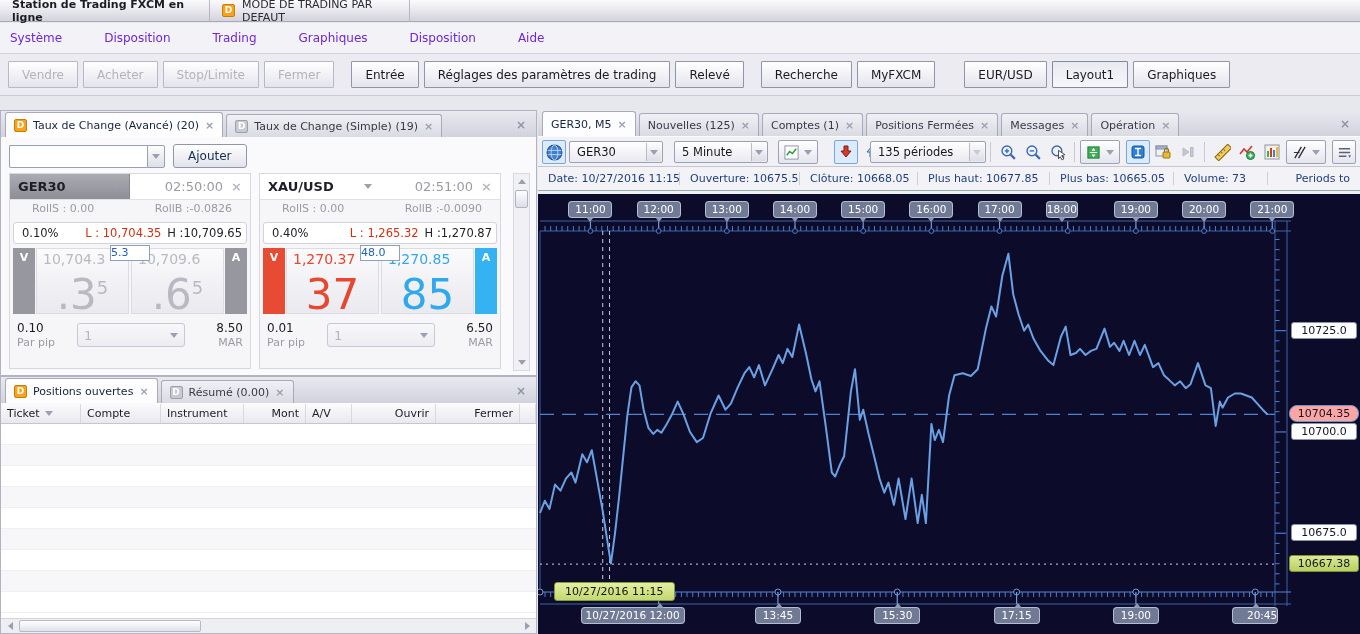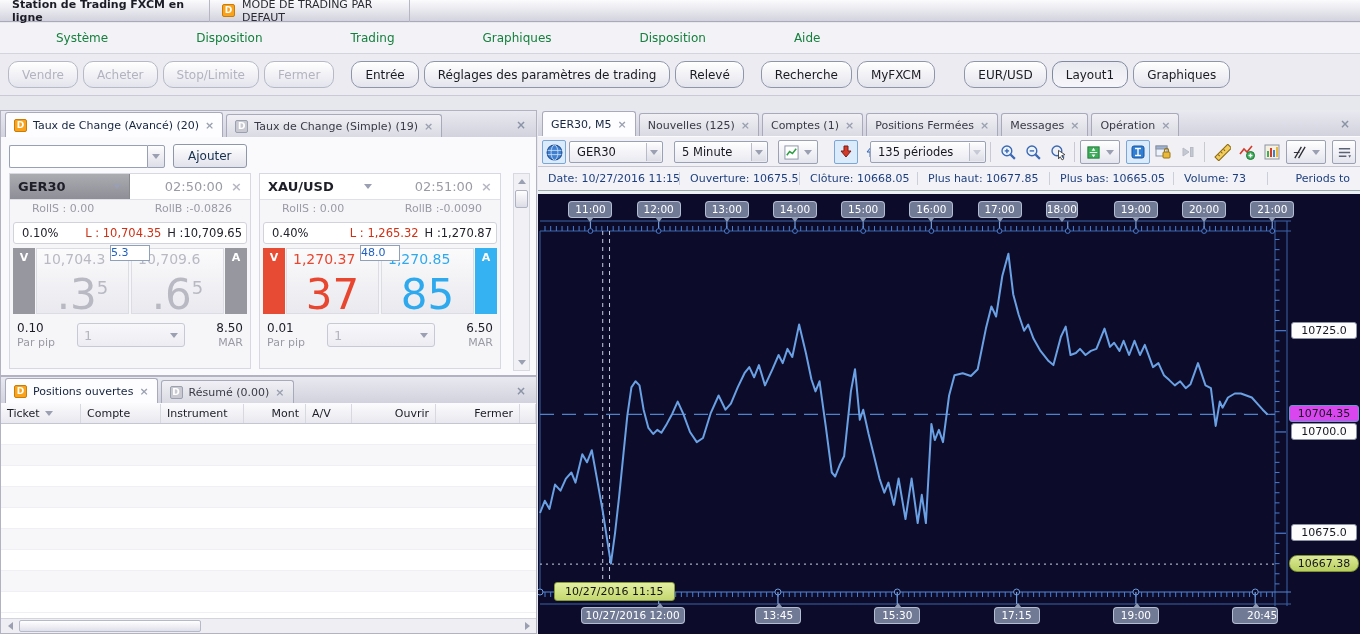--- a/index.html
+++ b/index.html
@@ -14,26 +14,26 @@
     border-right:1px solid #b6b6c4; color:#2a2a33; }
   .titlebar .sect.first { width:210px; font-weight:bold; color:#1c1c26; }
   .dicon { width:13px; height:13px; background:#f9a21a; border:1px solid #c97c08; border-radius:2px;
     color:#fff; font:bold 9px/11px "DejaVu Sans",sans-serif; text-align:center; flex:0 0 auto; }
   .dicon.gray { background:#c9c9d2; border-color:#9aa0ae; }
   .titlebar .dicon { margin-right:7px; }
 
   
   .menubar { position:absolute; left:0; top:23px; width:1360px; height:31px; background:#f2f2f7;
     border-bottom:1px solid #d4d4de; display:flex; align-items:center; }
-  .menu-item { padding:0 10px; margin-right:22px; font-size:12px; color:#15803d; cursor:default;margin-left:46px; }
+  .menu-item { padding:0 10px; margin-right:22px; font-size:12px; color:#6d28d9; cursor:default; }
 
   
   .maintoolbar { position:absolute; left:0; top:54px; width:1360px; height:42px; background:#ebebf1;
     border-bottom:1px solid #cacad6; display:flex; align-items:center; padding-left:8px; }
-  .tbtn { height:27px; padding:0 13px; margin-right:5px; border:1px solid #8e97aa; border-radius:10px;
+  .tbtn { height:27px; padding:0 13px; margin-right:5px; border:1px solid #8e97aa; border-radius:1px;
     background:linear-gradient(#ffffff,#e4e4ed); font-size:12px; color:#1a1a22;
     display:flex; align-items:center; white-space:nowrap; }
   .tbtn.disabled { color:#b3b3c0; border-color:#b4bac6; }
   .tbtn.teal { color:#1d5a70; }
   .tbtn.pressed { background:linear-gradient(#e9e9f1,#f6f6fa); border-color:#7f8aa0; }
   .tspacer { width:12px; }
 
   
   .panel { position:absolute; background:#fafafc; border:1px solid #b2b2c2; }
   .tabbar { height:27px; background:linear-gradient(#e9e9f0,#d2d2de); display:flex; align-items:flex-end;
@@ -146,22 +146,22 @@
   #chart-area svg { position:absolute; left:0; top:0; }
   .tbadge,.bbadge { position:absolute; height:17px; background:rgba(128,138,164,0.88);
     border:1px solid rgba(186,196,218,0.9); border-radius:4px; color:#fff; font-size:10.5px;
     text-align:center; line-height:15px; white-space:nowrap; }
   .ptr-dn { position:absolute; bottom:-5px; width:0; height:0; margin-left:-4px;
     border-left:4px solid transparent; border-right:4px solid transparent; border-top:5px solid rgba(150,160,184,0.95); }
   .ptr-up { position:absolute; top:-5px; width:0; height:0; margin-left:-4px;
     border-left:4px solid transparent; border-right:4px solid transparent; border-bottom:5px solid rgba(150,160,184,0.95); }
   .plabel { position:absolute; left:753px; width:66px; height:17px; background:#fdfdfe; border:1px solid #8c93a4;
     border-radius:3px; color:#16161f; font-size:11px; text-align:center; line-height:15px; }
-  .plabel.current { background:#d946ef; border-color:#6a97cc; }
-  .plabel.low { background:linear-gradient(#dcea96,#b9cf60); border-color:#7f9134;border-radius:8px; }
+  .plabel.current { background:#fca5a5; border-color:#6a97cc;border-radius:8px; }
+  .plabel.low { background:linear-gradient(#dcea96,#b9cf60); border-color:#7f9134; }
   .charttip { position:absolute; left:16px; top:388px; height:19px; padding:0 10px;
     background:linear-gradient(#e3efa4,#c3d86e); border:1px solid #88993c; border-radius:3px;
     color:#14140a; font-size:11px; line-height:17px; white-space:nowrap; }
 </style>
 </head>
 <body>
 
 <div class="titlebar">
   <div class="sect first">Station de Trading FXCM en ligne</div>
   <div class="sect" style="width:200px">

